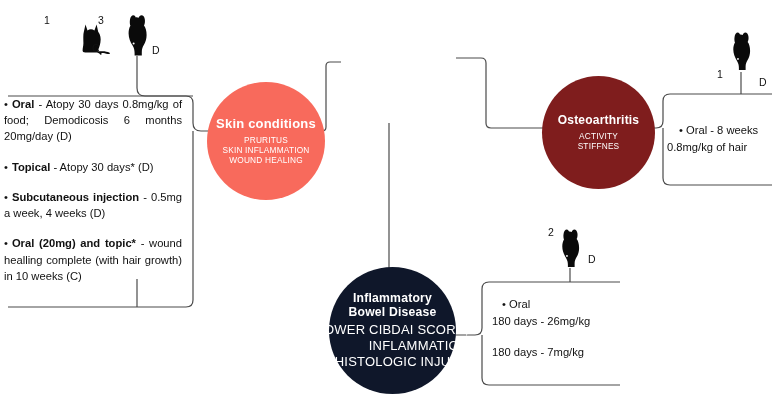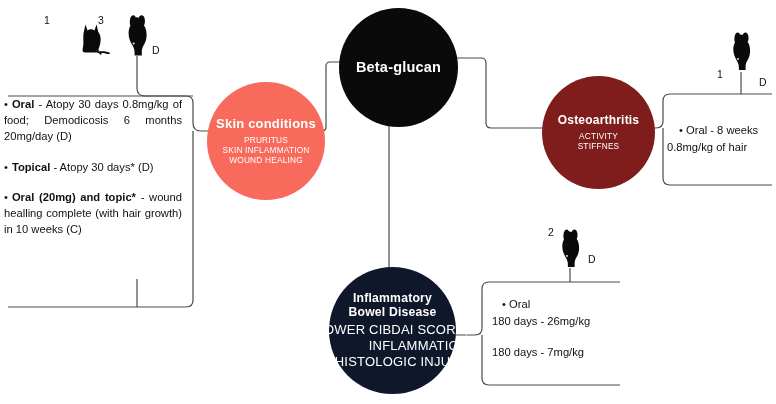--- a/index.html
+++ b/index.html
@@ -72,23 +72,20 @@
       <path d="M663,128 L663,178 Q663,185 670,185 L772,185"></path>
       <path d="M741,72 L741,94"></path>
 
       <path d="M455,335 L475,335 Q482,335 482,328 L482,289 Q482,282 489,282 L620,282"></path>
       <path d="M482,335 L482,378 Q482,385 489,385 L620,385"></path>
       <path d="M570,268 L570,282"></path>
       <path d="M570,282 L570,282"></path>
     </g>
   </svg>
 
-  <div class="node" id="node-center">
-    <div class="title">Beta-glucan</div>
-  </div>
 
   <div class="node" id="node-skin">
     <div class="title">Skin conditions</div>
     <div class="subs">
       <div>PRURITUS</div>
       <div>SKIN INFLAMMATION</div>
       <div>WOUND HEALING</div>
     </div>
   </div>
 
@@ -112,20 +109,25 @@
   <div class="txtblock" id="left-list">
     <div class="item">
       <span class="bullet-dot">•</span><b>Oral</b>
       <span>-</span>
       <span>Atopy 30 days 0.8mg/kg of food; Demodicosis 6 months 20mg/day (D)</span>
     </div>
     <div class="item">
       <span class="bullet-dot">•</span><b>Topical</b>
       <span>-</span>
       <span>Atopy 30 days* (D)</span>
+    </div>
+    <div class="item">
+      <span class="bullet-dot">•</span><b>Subcutaneous injection</b>
+      <span>-</span>
+      <span>0.5mg a week, 4 weeks (D)</span>
     </div>
     <div class="item">
       <span class="bullet-dot">•</span><b>Oral (20mg) and topic*</b>
       <span>-</span>
       <span>wound healling complete (with hair growth) in 10 weeks (C)</span>
     </div>
   </div>
 
   <div class="txtblock" id="right-osteo-text">
     <div class="l1">• Oral - 8 weeks</div>

